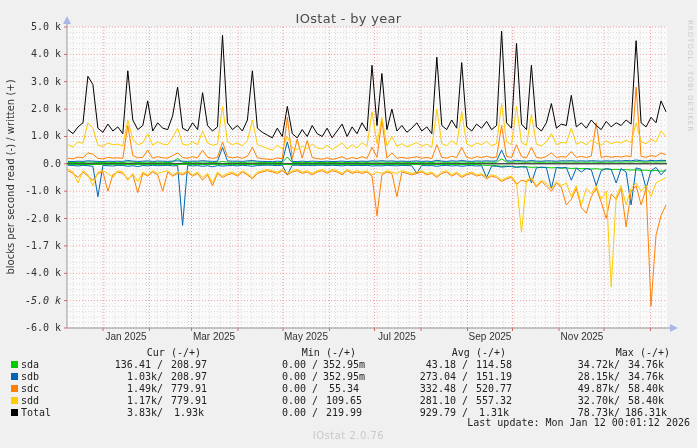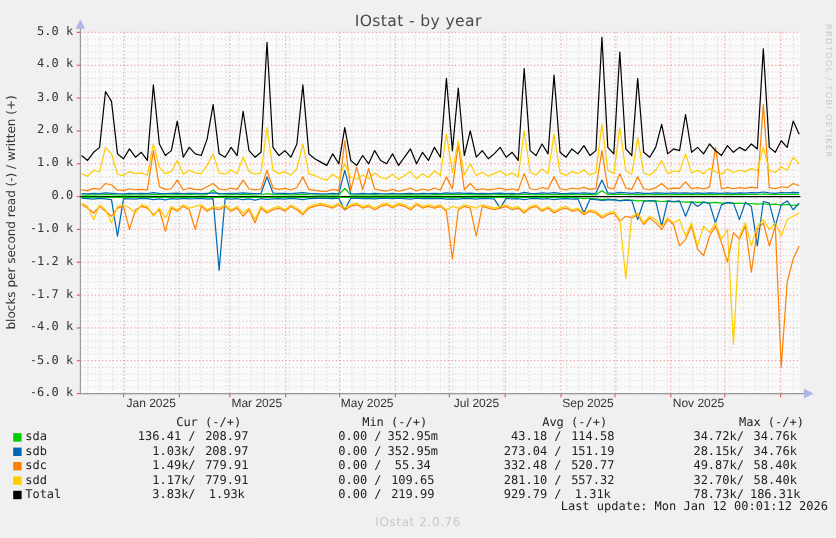--- a/index.html
+++ b/index.html
@@ -229,24 +229,24 @@
   </svg>
 
 <div id="yticks">
     <div class="abs ytick" style="left: 15px; top: 21px;">5.0 k</div>
     <div class="abs ytick" style="left: 15px; top: 48px;">4.0 k</div>
     <div class="abs ytick" style="left: 15px; top: 76px;">3.0 k</div>
     <div class="abs ytick" style="left: 15px; top: 103px;">2.0 k</div>
     <div class="abs ytick" style="left: 15px; top: 130px;">1.0 k</div>
     <div class="abs ytick" style="left: 15px; top: 158px;">0.0</div>
     <div class="abs ytick" style="left: 15px; top: 185px;">-1.0 k</div>
-    <div class="abs ytick" style="left: 15px; top: 213px;">-1.2 k</div>
+    <div class="abs ytick" style="left: 15px; top: 213px;">-2.0 k</div>
     <div class="abs ytick" style="left: 15px; top: 240px;">-1.7 k</div>
     <div class="abs ytick" style="left: 15px; top: 267px;">-4.0 k</div>
-    <div class="abs ytick" style="left: 15px; top: 295px;">-5.0 k</div>
+    <div class="abs ytick" style="left: 15px; top: 295px; font-style: italic;">-5.0 k</div>
     <div class="abs ytick" style="left: 15px; top: 322px;">-6.0 k</div>
   </div>
 <div id="xticks">
     <div class="abs xtick" style="left: 91px; top: 331px;">Jan 2025</div>
     <div class="abs xtick" style="left: 179px; top: 331px;">Mar 2025</div>
     <div class="abs xtick" style="left: 271px; top: 331px;">May 2025</div>
     <div class="abs xtick" style="left: 362px; top: 331px;">Jul 2025</div>
     <div class="abs xtick" style="left: 455px; top: 331px;">Sep 2025</div>
     <div class="abs xtick" style="left: 547px; top: 331px;">Nov 2025</div>
   </div>

